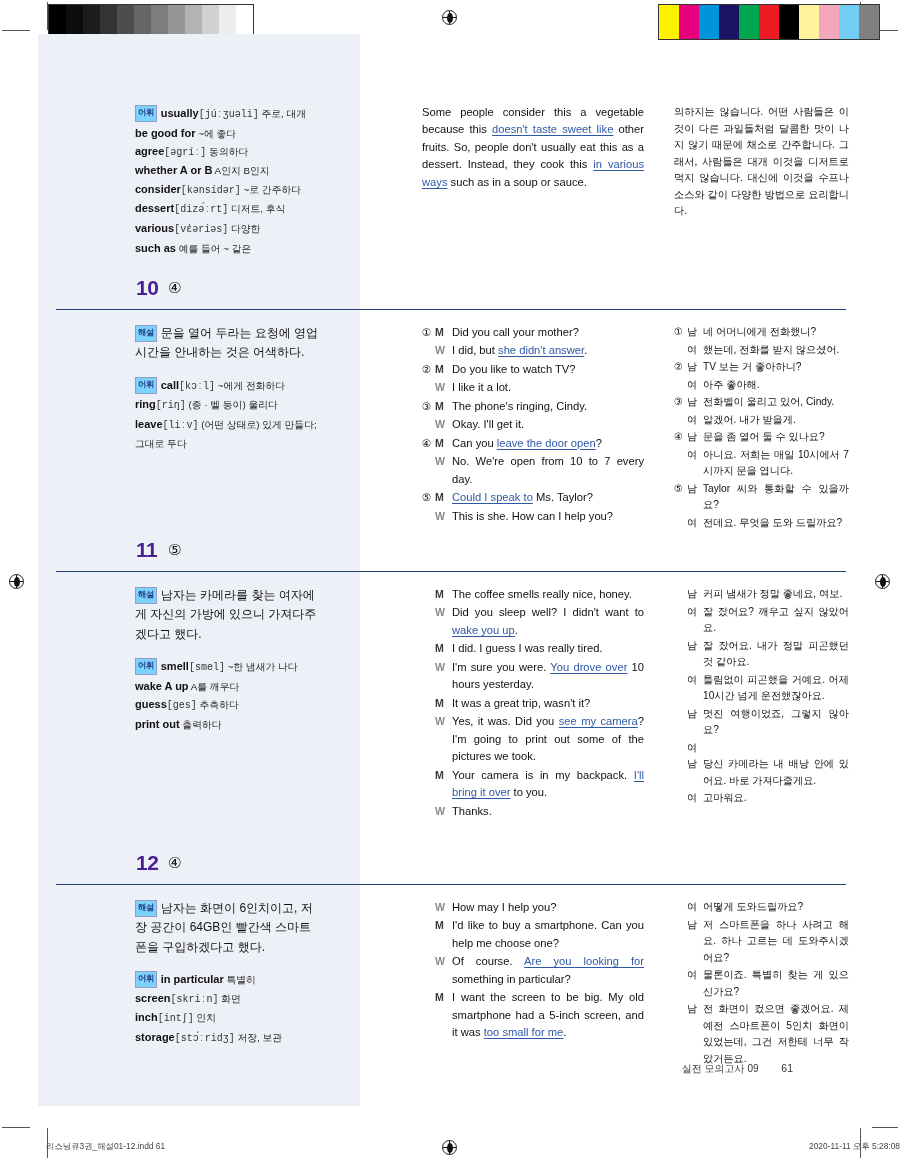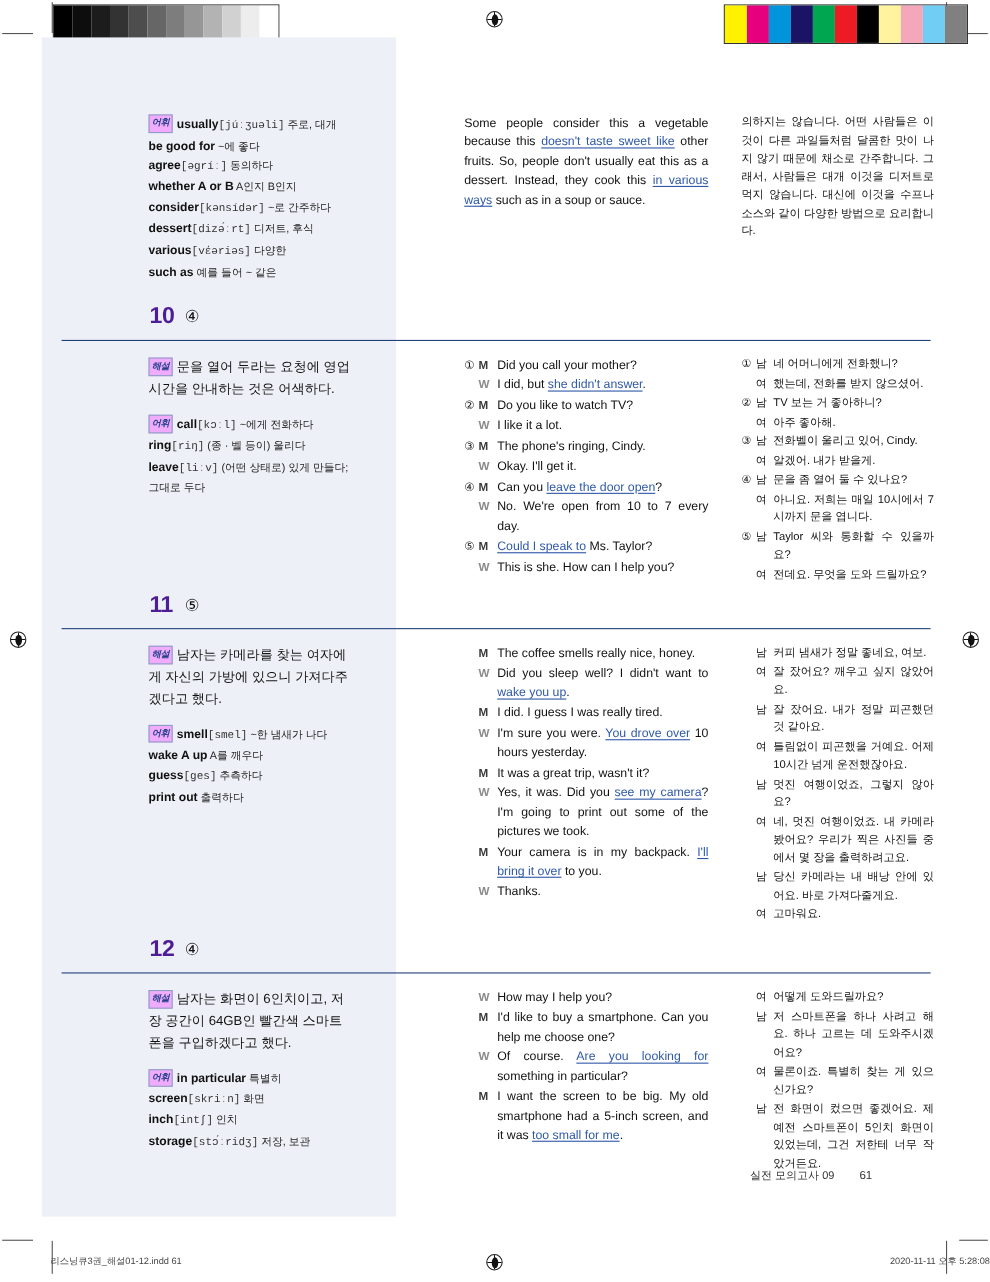--- a/index.html
+++ b/index.html
@@ -73,26 +73,25 @@
   .col-left {
     position: absolute; left: 79px; top: 0; width: 185px;
     font-size: 10.4px; line-height: 1.62; color: #111;
   }
   .tagline { margin-bottom: 2px; }
   .tag {
     display: inline-block;
     font-size: 8.4px; font-weight: bold;
     color: #23418a;
     border: 1px solid #8d9fc6;
-    background: #f0abfc;
+    background: #7dd3fc;
     padding: 0px 2px 1px 2px;
     vertical-align: 2px;
     margin-right: 4px;
     letter-spacing: -0.5px;
-    font-style: italic;
   }
   .kr { font-size: 12px; }
   .gloss-list { margin-top: 0; }
   .gloss { line-height: 1.66; }
   .gw { font-weight: bold; font-size: 11px; }
   .ipa { font-size: 10px; color: #333; font-family: Liberation Mono, monospace; }
   .gk { font-size: 9.8px; color: #222; }
   .sp-before { margin-top: 13px; }
 
   
@@ -415,21 +414,20 @@
               <span class="txt">틀림없이 피곤했을 거예요. 어제 10시간 넘게 운전했잖아요.</span>
             </div>
             <div class="dlg dlg-kr">
               <span class="onum"></span>
               <span class="spk">남</span>
               <span class="txt">멋진 여행이었죠, 그렇지 않아요?</span>
             </div>
             <div class="dlg dlg-kr">
               <span class="onum"></span>
               <span class="spk">여</span>
-              <span class="txt">네, 멋진 여행이었죠. 내 카메라 봤어요? 우리가 찍은 사진들 중에서 몇 장을 출력하려고요.</span>
             </div>
             <div class="dlg dlg-kr">
               <span class="onum"></span>
               <span class="spk">남</span>
               <span class="txt">당신 카메라는 내 배낭 안에 있어요. 바로 가져다줄게요.</span>
             </div>
             <div class="dlg dlg-kr">
               <span class="onum"></span>
               <span class="spk">여</span>
               <span class="txt">고마워요.</span>

